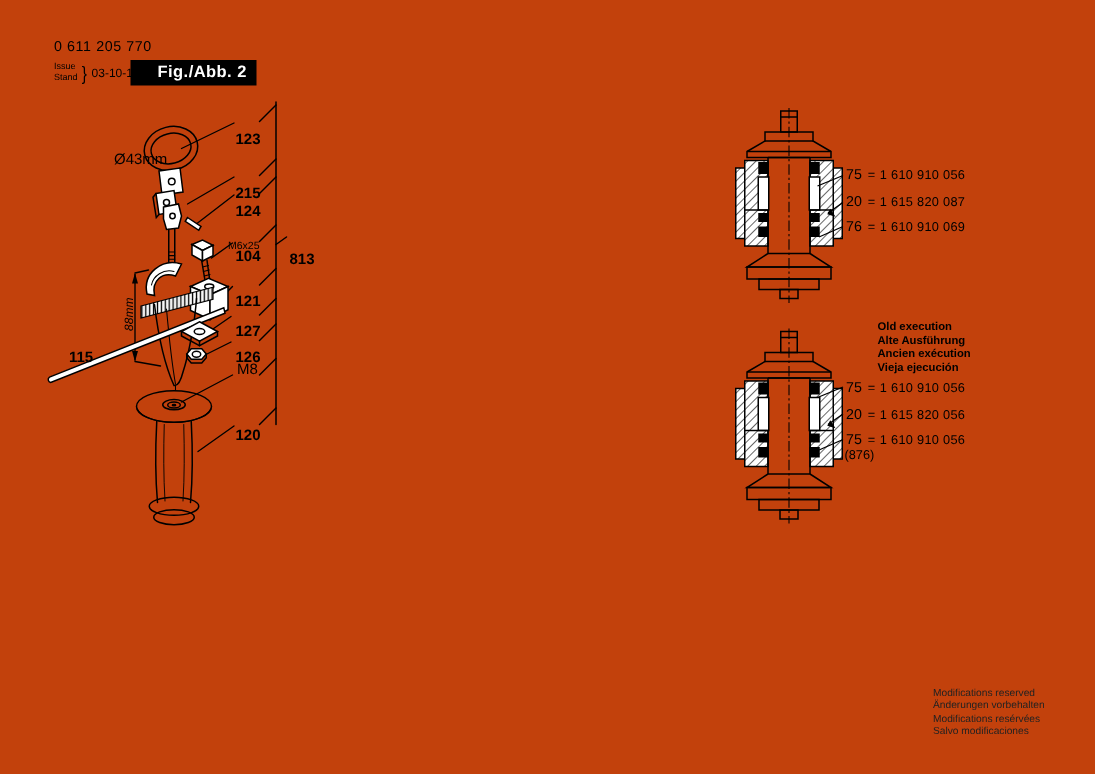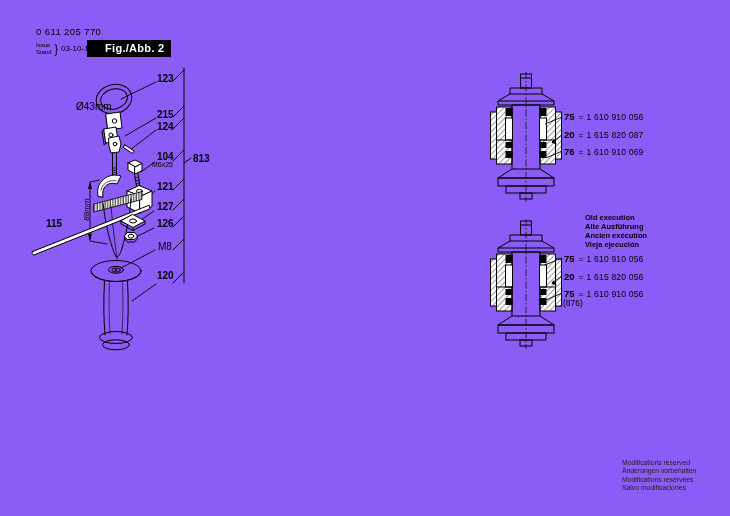--- a/index.html
+++ b/index.html
@@ -1,39 +1,39 @@
 <!DOCTYPE html>
 <html><head>
 <meta charset="utf-8">
 <style>
   html,body{margin:0;padding:0;background:#e8e8e8;}
   .page{
-    position:relative;width:730px;height:516px;background:#8b5cf6;overflow:hidden;
+    position:relative;width:730px;height:516px;background:#c2410c;overflow:hidden;
     font-family:"Liberation Sans",sans-serif;color:#000;
   }
   .page *{box-sizing:border-box;}
   svg.linework{position:absolute;left:0;top:0;}
   .abs{position:absolute;white-space:nowrap;}
   
   .part-number{font-size:9.5px;letter-spacing:.4px;}
   .issue-block{display:flex;align-items:center;gap:2px;}
   .issue-stand{font-size:6px;line-height:6.4px;}
   .brace{font-size:13px;font-weight:200;transform:scaleX(.8);}
   .date{font-size:8px;margin-left:1px;}
   .fig-badge{background:#000;color:#fff;font-weight:bold;font-size:11px;
     padding:2px 6px 3px 18px;letter-spacing:.3px;}
   
-  .lbl{font-weight:bold;font-size:10px;}
+  .lbl{font-weight:bold;font-size:10px;margin-top:15px;}
   .lbl-sm{font-size:10px;font-weight:normal;}
   .lbl-dim{font-size:8px;font-weight:normal;font-style:italic;}
   .rot90{width:40px;text-align:center;transform:rotate(-90deg);}
   
   .sec-title{font-weight:bold;font-size:7.5px;line-height:9px;}
   .part-row{display:flex;align-items:baseline;}
-  .part-row .ref{font-weight:bold;font-size:9.5px;}
+  .part-row .ref{font-weight:normal;font-size:9.5px;}
   .part-row .eq{font-size:8.5px;margin:0 3px 0 4px;}
   .part-row .code{font-size:8.5px;letter-spacing:.2px;}
   .part-note{font-weight:normal;font-size:8.5px;}
   
   .footer{font-size:6.8px;line-height:8.4px;color:#222;}
 </style>
 </head>
 <body>
 
 <div class="page">

